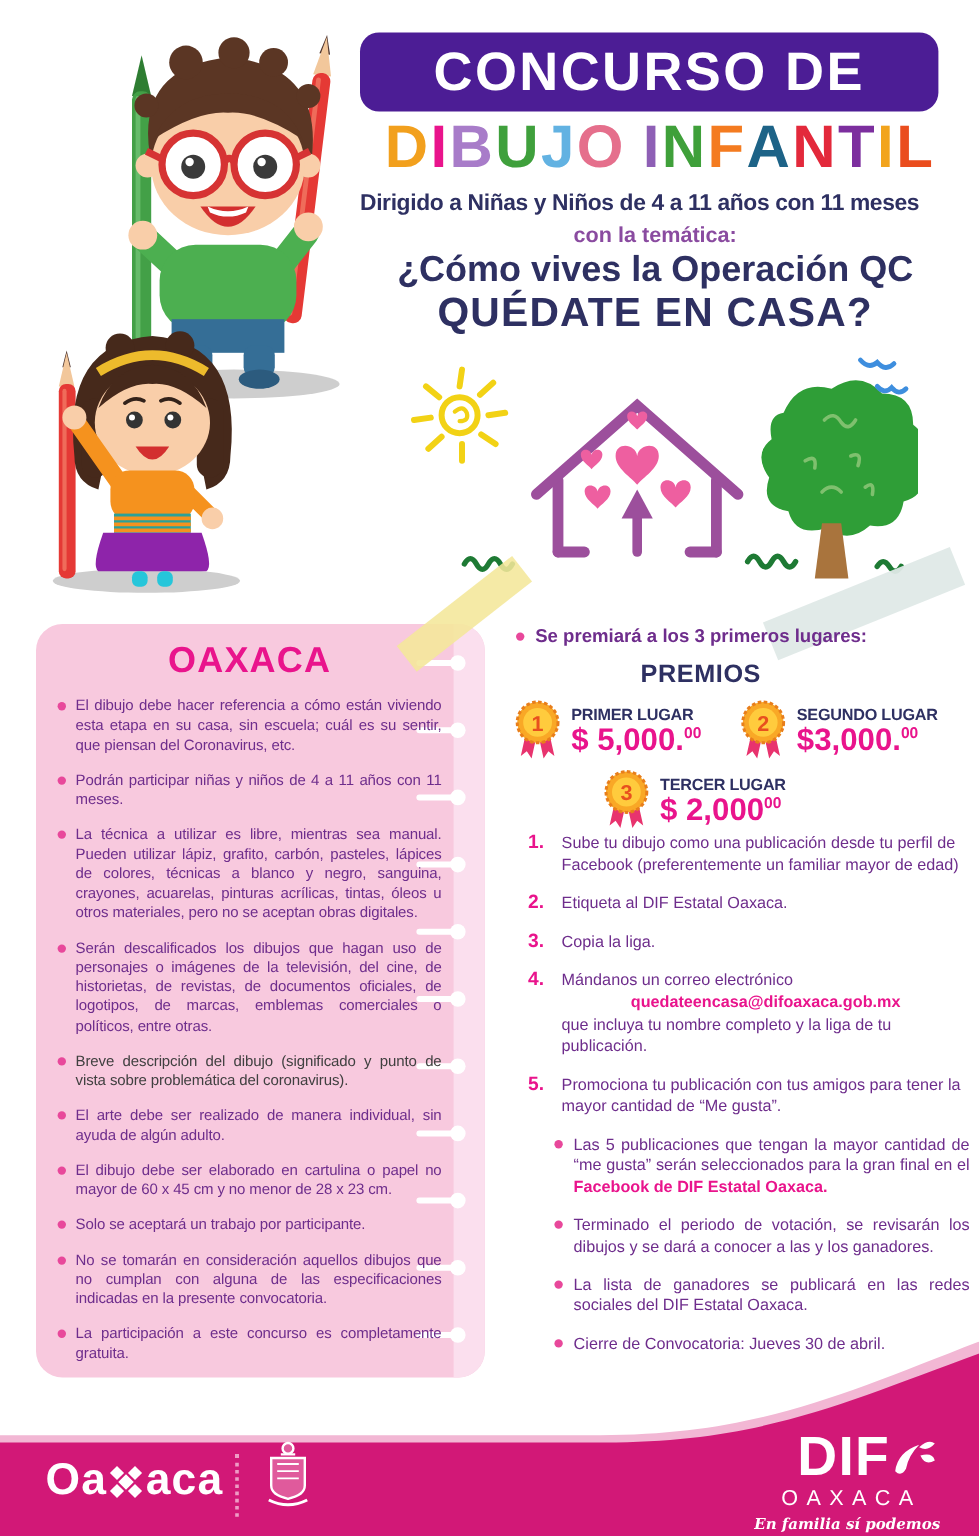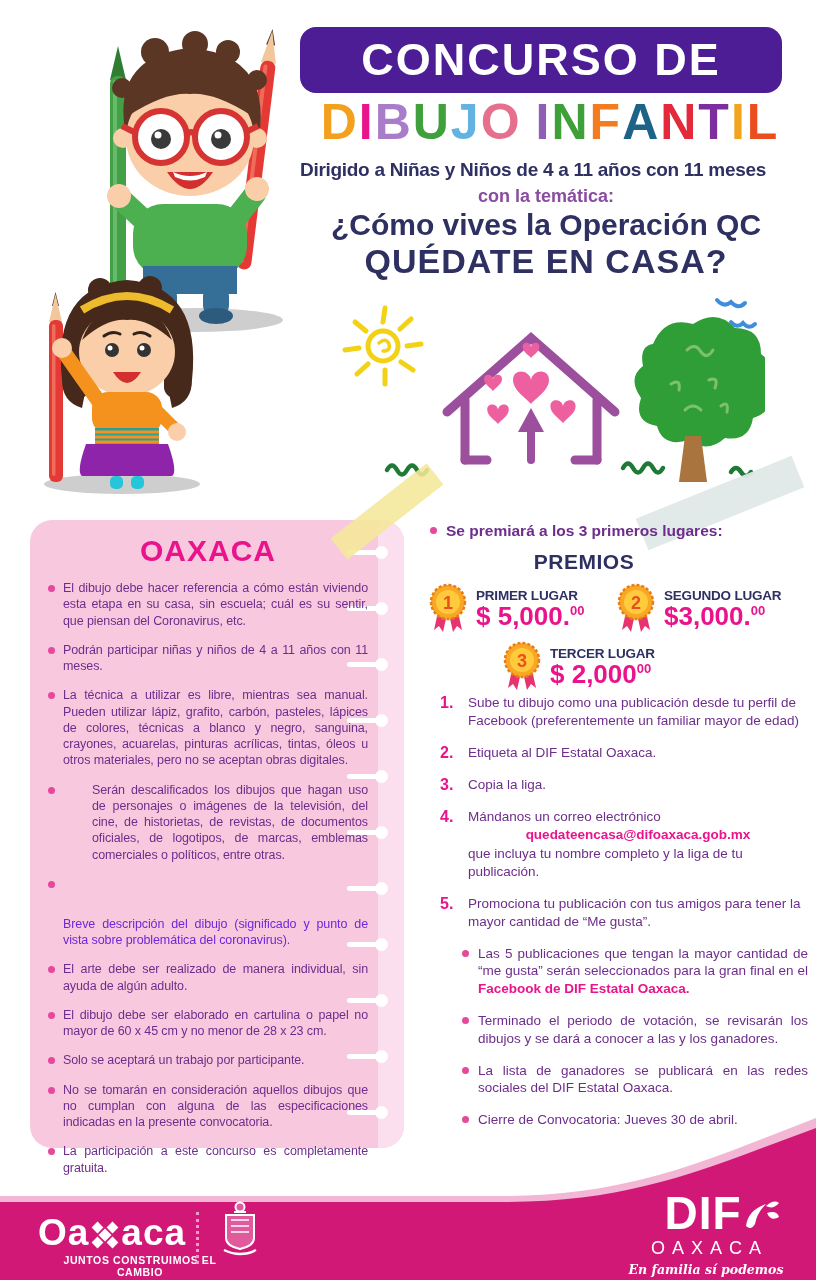--- a/index.html
+++ b/index.html
@@ -273,25 +273,25 @@
       <div class="b-item">
           <span class="dot"></span>
           <span class="b-text" style="color: rgb(110, 45, 140);">Podrán participar niñas y niños de 4 a 11 años con 11 meses.</span>
         </div>
       <div class="b-item">
           <span class="dot"></span>
           <span class="b-text" style="color: rgb(110, 45, 140);">La técnica a utilizar es libre, mientras sea manual. Pueden utilizar lápiz, grafito, carbón, pasteles, lápices de colores, técnicas a blanco y negro, sanguina, crayones, acuarelas, pinturas acrílicas, tintas, óleos u otros materiales, pero no se aceptan obras digitales.</span>
         </div>
       <div class="b-item">
           <span class="dot"></span>
-          <span class="b-text" style="color: rgb(110, 45, 140); margin-left: 29px;">Serán descalificados los dibujos que hagan uso de personajes o imágenes de la televisión, del cine, de historietas, de revistas, de documentos oficiales, de logotipos, de marcas, emblemas comerciales o políticos, entre otras.</span>
-        </div>
-      <div class="b-item">
-          <span class="dot"></span>
-          <span class="b-text" style="color: #6d28d9; margin-top: 40px;">Breve descripción del dibujo (significado y punto de vista sobre problemática del coronavirus).</span>
+          <span class="b-text" style="color: rgb(110, 45, 140);">Serán descalificados los dibujos que hagan uso de personajes o imágenes de la televisión, del cine, de historietas, de revistas, de documentos oficiales, de logotipos, de marcas, emblemas comerciales o políticos, entre otras.</span>
+        </div>
+      <div class="b-item">
+          <span class="dot"></span>
+          <span class="b-text" style="color: #404040;">Breve descripción del dibujo (significado y punto de vista sobre problemática del coronavirus).</span>
         </div>
       <div class="b-item">
           <span class="dot"></span>
           <span class="b-text" style="color: rgb(110, 45, 140);">El arte debe ser realizado de manera individual, sin ayuda de algún adulto.</span>
         </div>
       <div class="b-item">
           <span class="dot"></span>
           <span class="b-text" style="color: rgb(110, 45, 140);">El dibujo debe ser elaborado en cartulina o papel no mayor de 60 x 45 cm y no menor de 28 x 23 cm.</span>
         </div>
       <div class="b-item">
@@ -421,21 +421,20 @@
       <g fill="#fff">
         <rect x="-5" y="-5" width="10" height="10" transform="translate(9,9) rotate(45)"></rect>
         <rect x="-5" y="-5" width="10" height="10" transform="translate(27,9) rotate(45)"></rect>
         <rect x="-5.5" y="-5.5" width="11" height="11" transform="translate(18,18) rotate(45)"></rect>
         <rect x="-5" y="-5" width="10" height="10" transform="translate(9,27) rotate(45)"></rect>
         <rect x="-5" y="-5" width="10" height="10" transform="translate(27,27) rotate(45)"></rect>
       </g>
     </svg>
     <span>aca</span>
   </div>
-  <div class="oaxaca-tagline">JUNTOS CONSTRUIMOS EL CAMBIO</div>
 
   <div class="footer-dots"></div>
 
   <svg class="crest" width="56" height="60" viewBox="0 0 56 60">
     <g stroke="#FFFFFF" fill="none" stroke-width="2">
       <circle cx="28" cy="7" r="4.5" fill="#E05A9C"></circle>
       <path d="M22,12 L34,12"></path>
       <path d="M14,15 L42,15 L42,38 Q42,46 28,49 Q14,46 14,38 Z" fill="#E05A9C"></path>
       <path d="M19,20 L37,20 M19,26 L37,26 M19,32 L37,32" stroke-width="1.5"></path>
       <path d="M12,50 Q28,58 44,50" stroke-width="2.5"></path>

